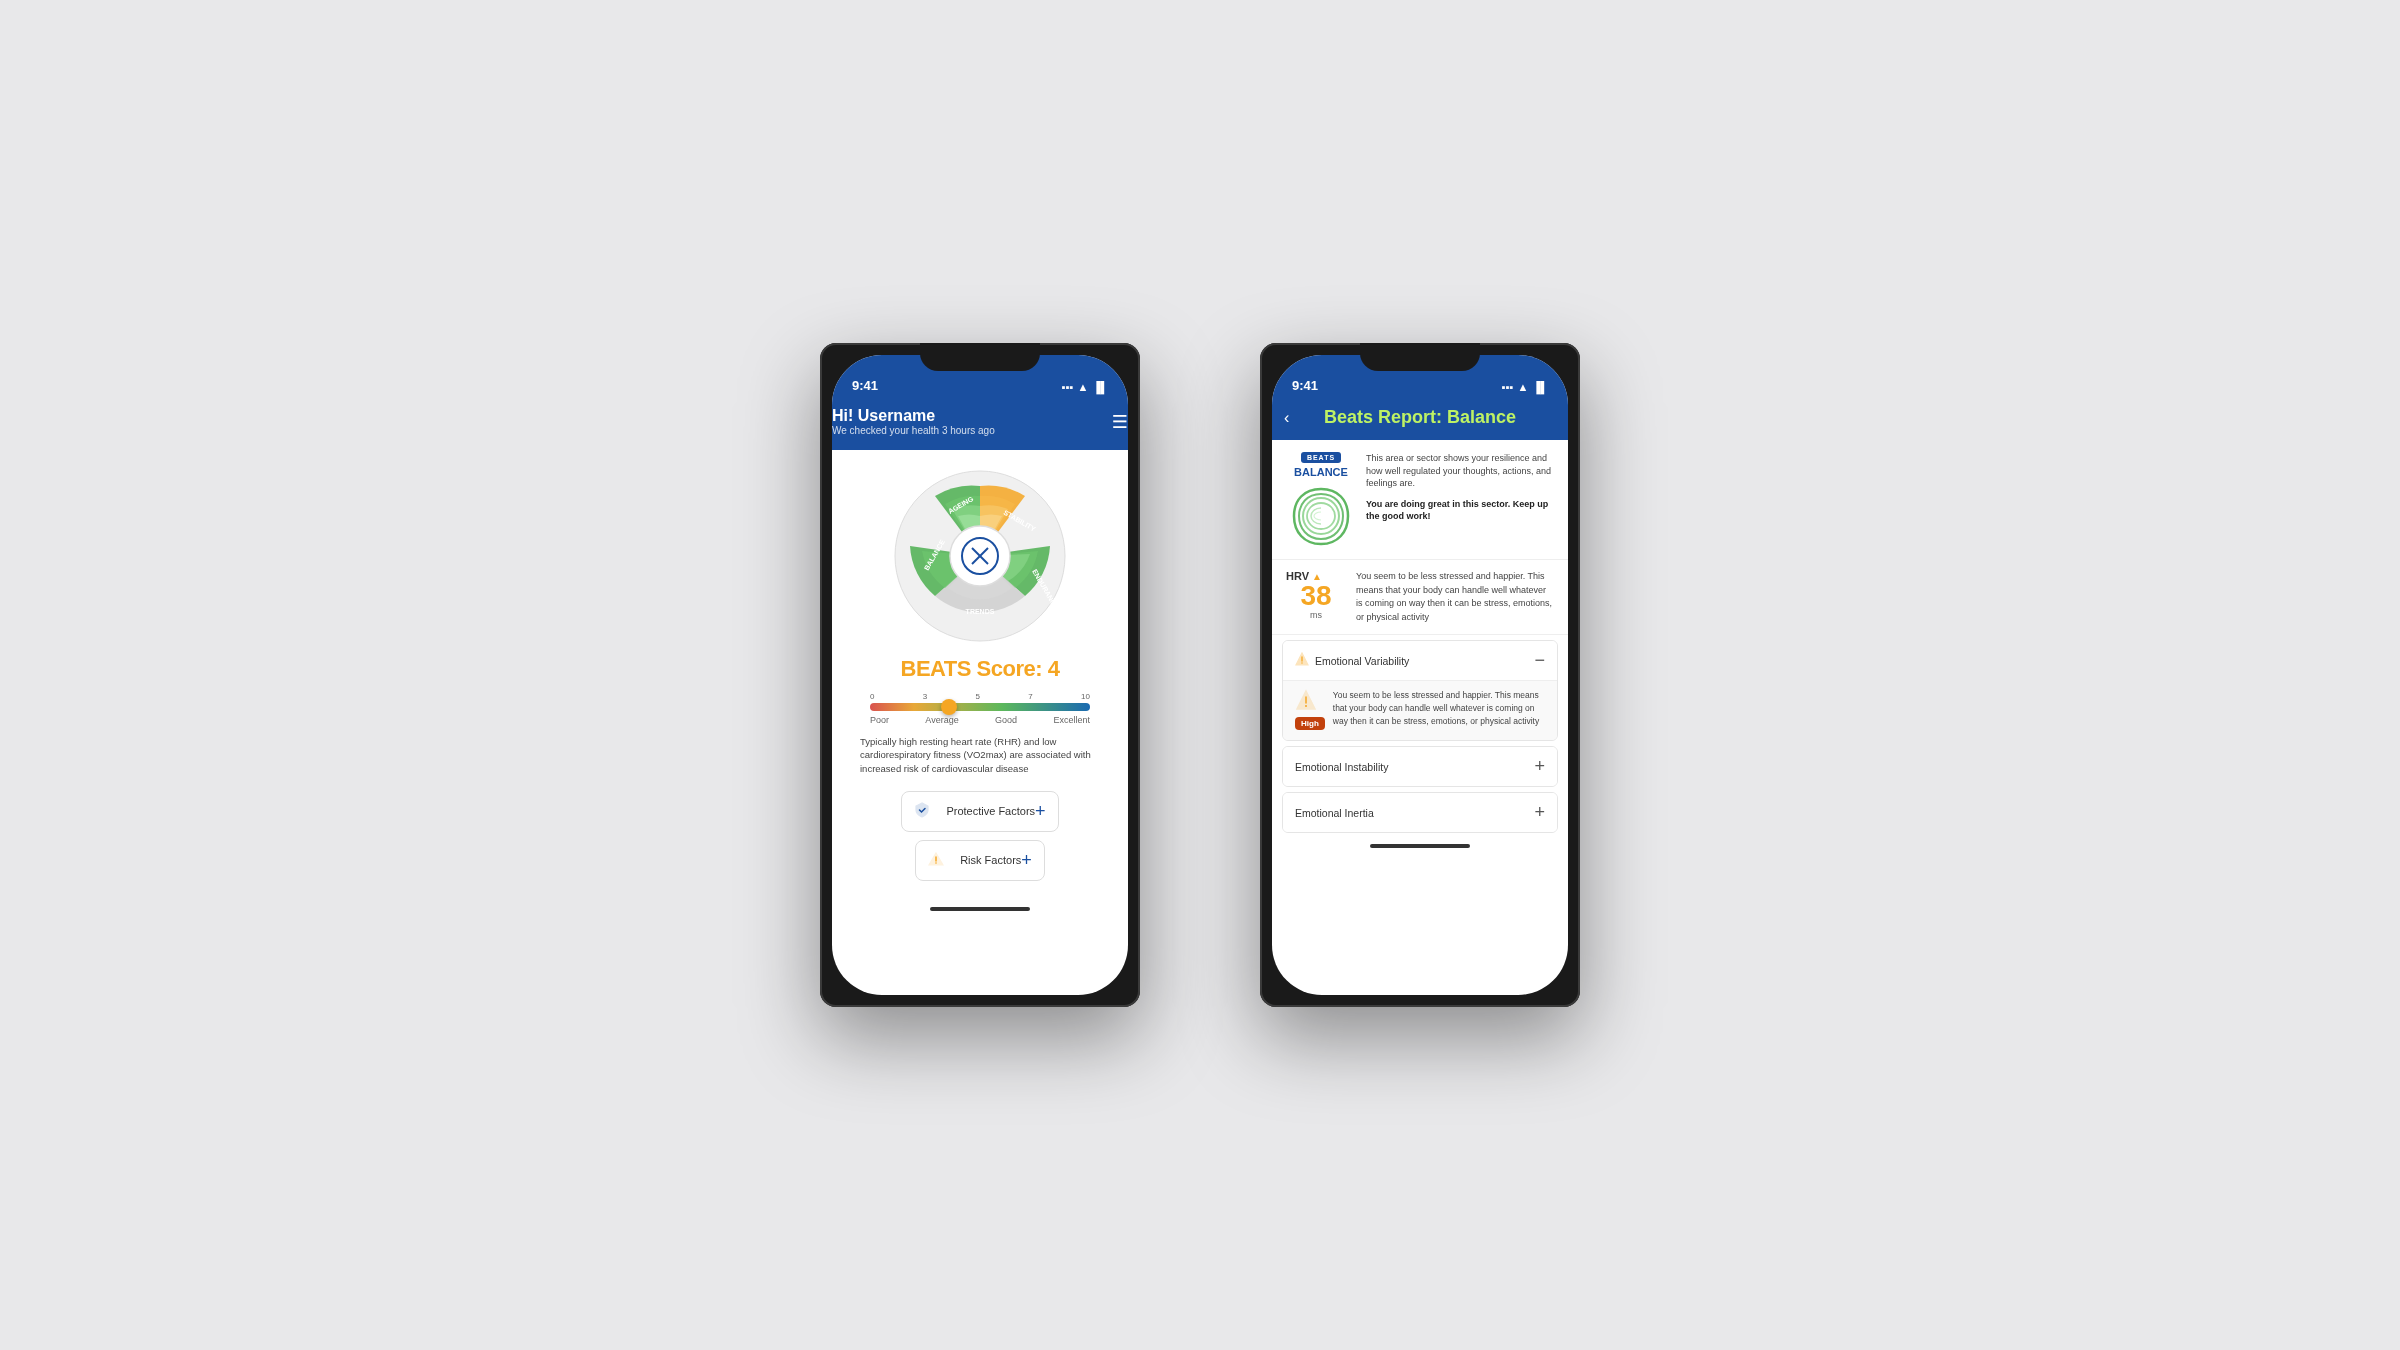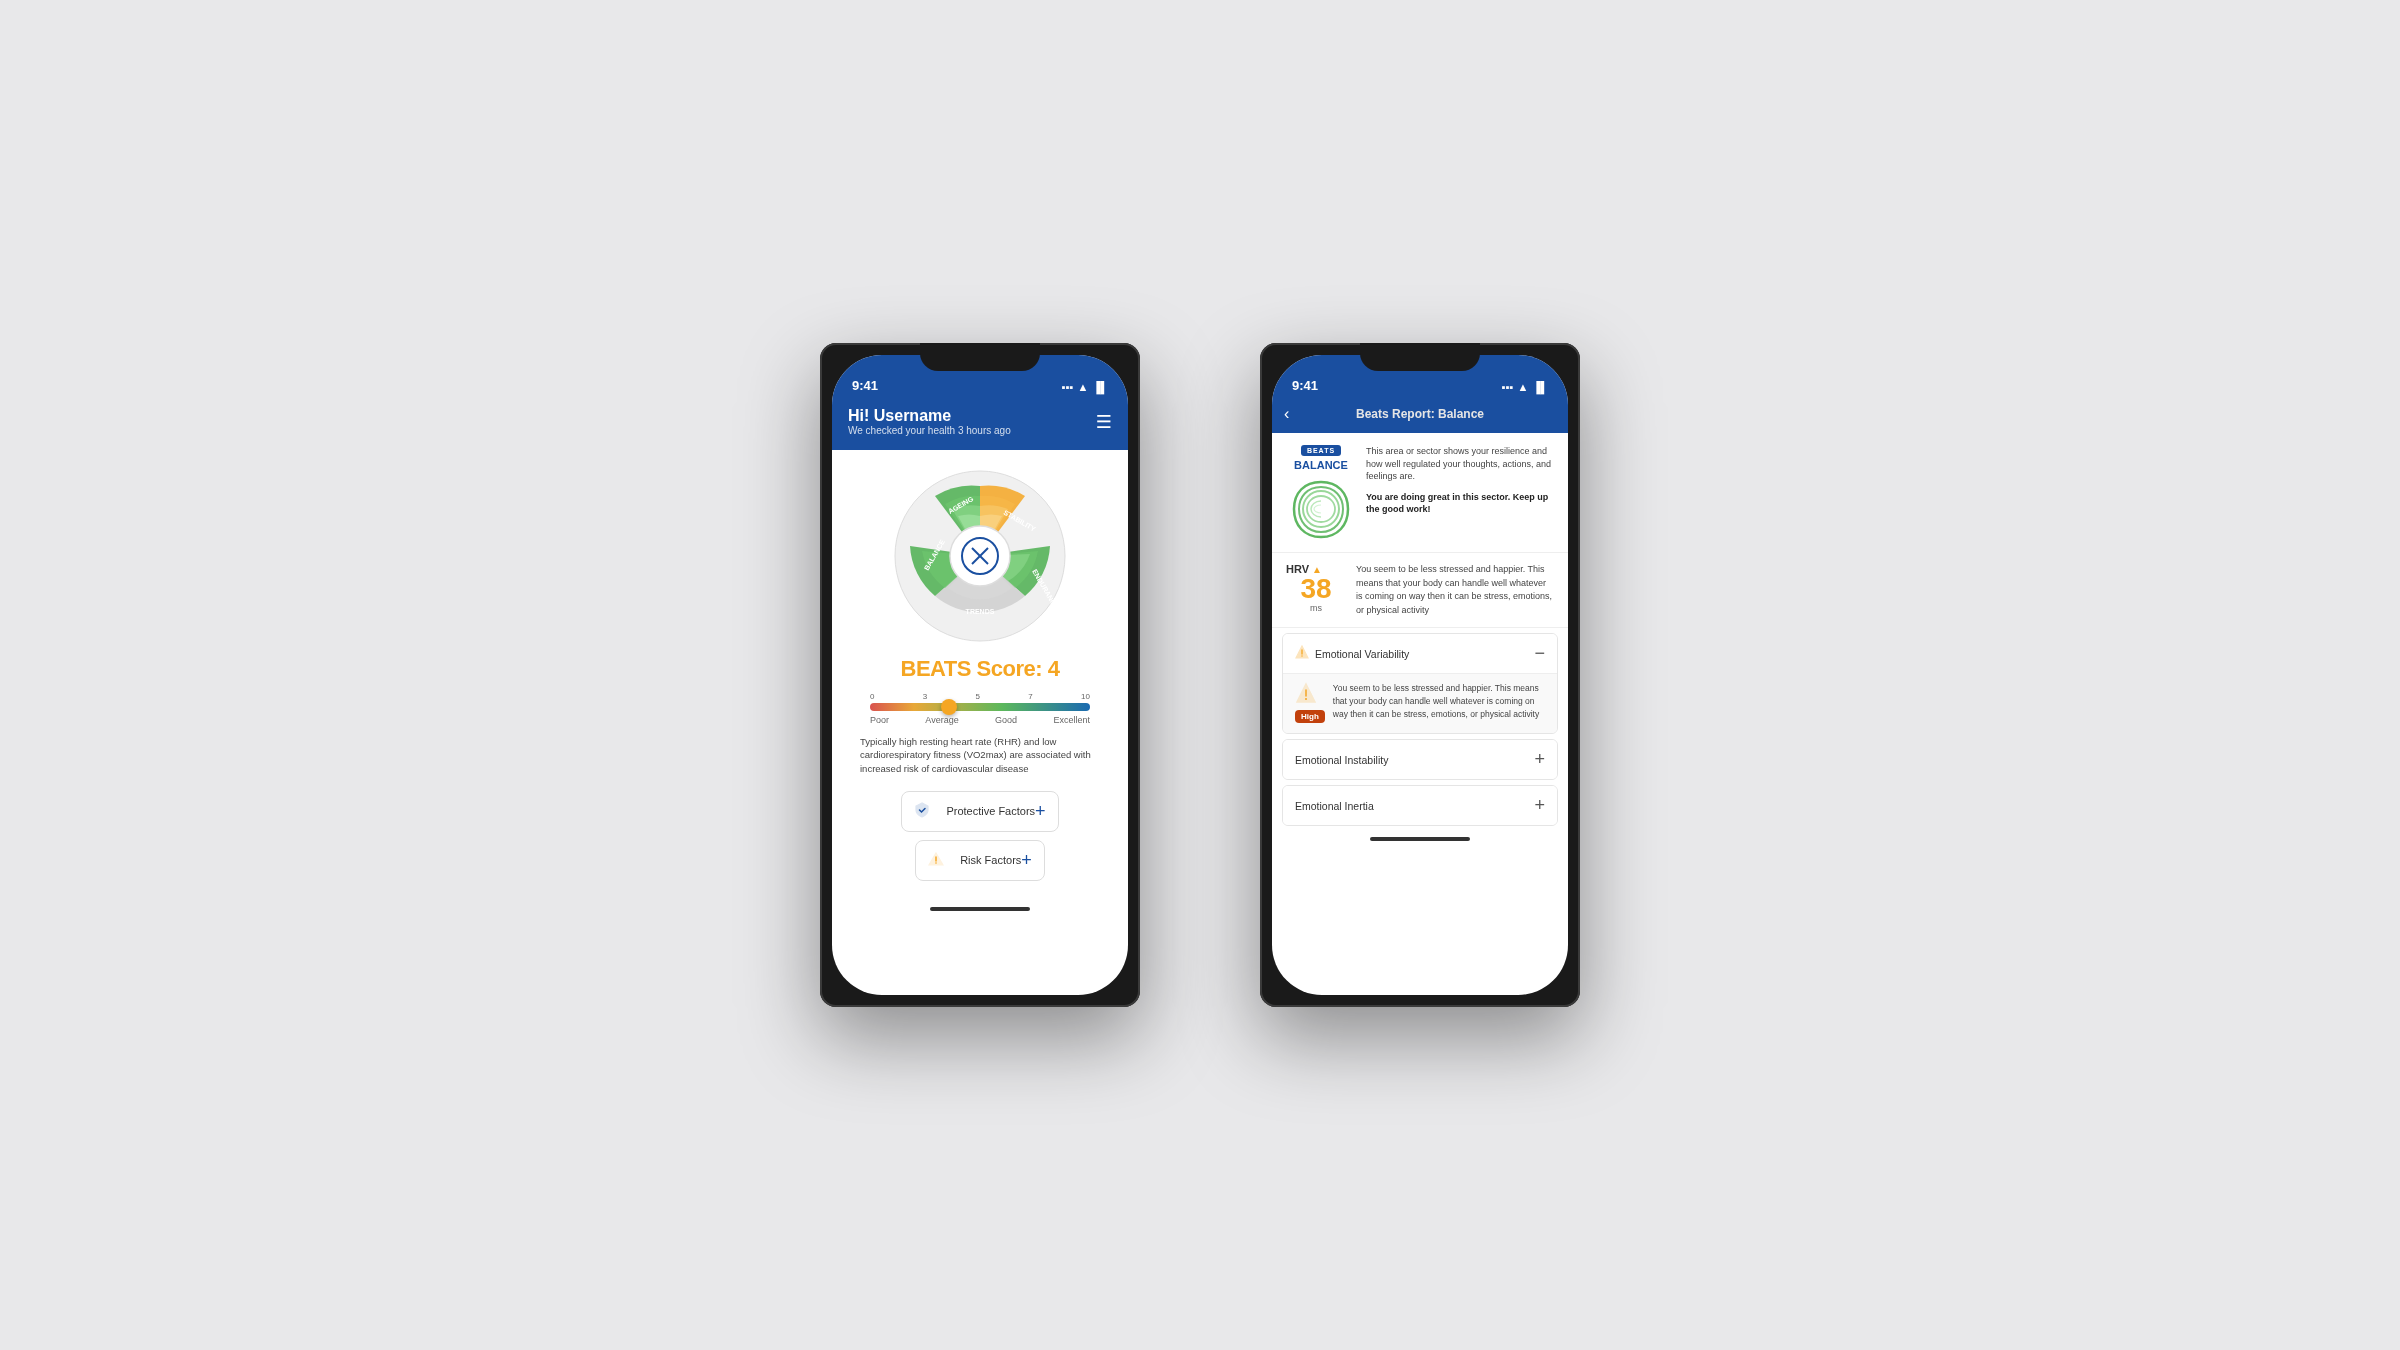--- a/index.html
+++ b/index.html
@@ -88,21 +88,21 @@
     }
 
     .status-icons span {
       font-size: 11px;
       color: #fff;
     }
 
     
     .header-bar {
       background: #1a4fa0;
-      padding: 8px 16px 14px;
+      padding: 8px 0 14px;
       display: flex;
       justify-content: space-between;
       align-items: center;
     }
 
     .header-greeting h2 {
       color: #fff;
       font-size: 16px;
       font-weight: 700;
     }
@@ -239,22 +239,22 @@
     }
 
     .back-btn {
       position: absolute;
       left: 12px;
       color: #fff;
       font-size: 16px;
     }
 
     .phone2-title {
-      color: #e5e5e5;
-      font-size: 12px;
+      color: #bef264;
+      font-size: 18px;
       font-weight: 600;
     }
 
     
     .balance-section {
       padding: 12px 14px 10px;
       display: flex;
       gap: 10px;
       border-bottom: 1px solid #eee;
     }

